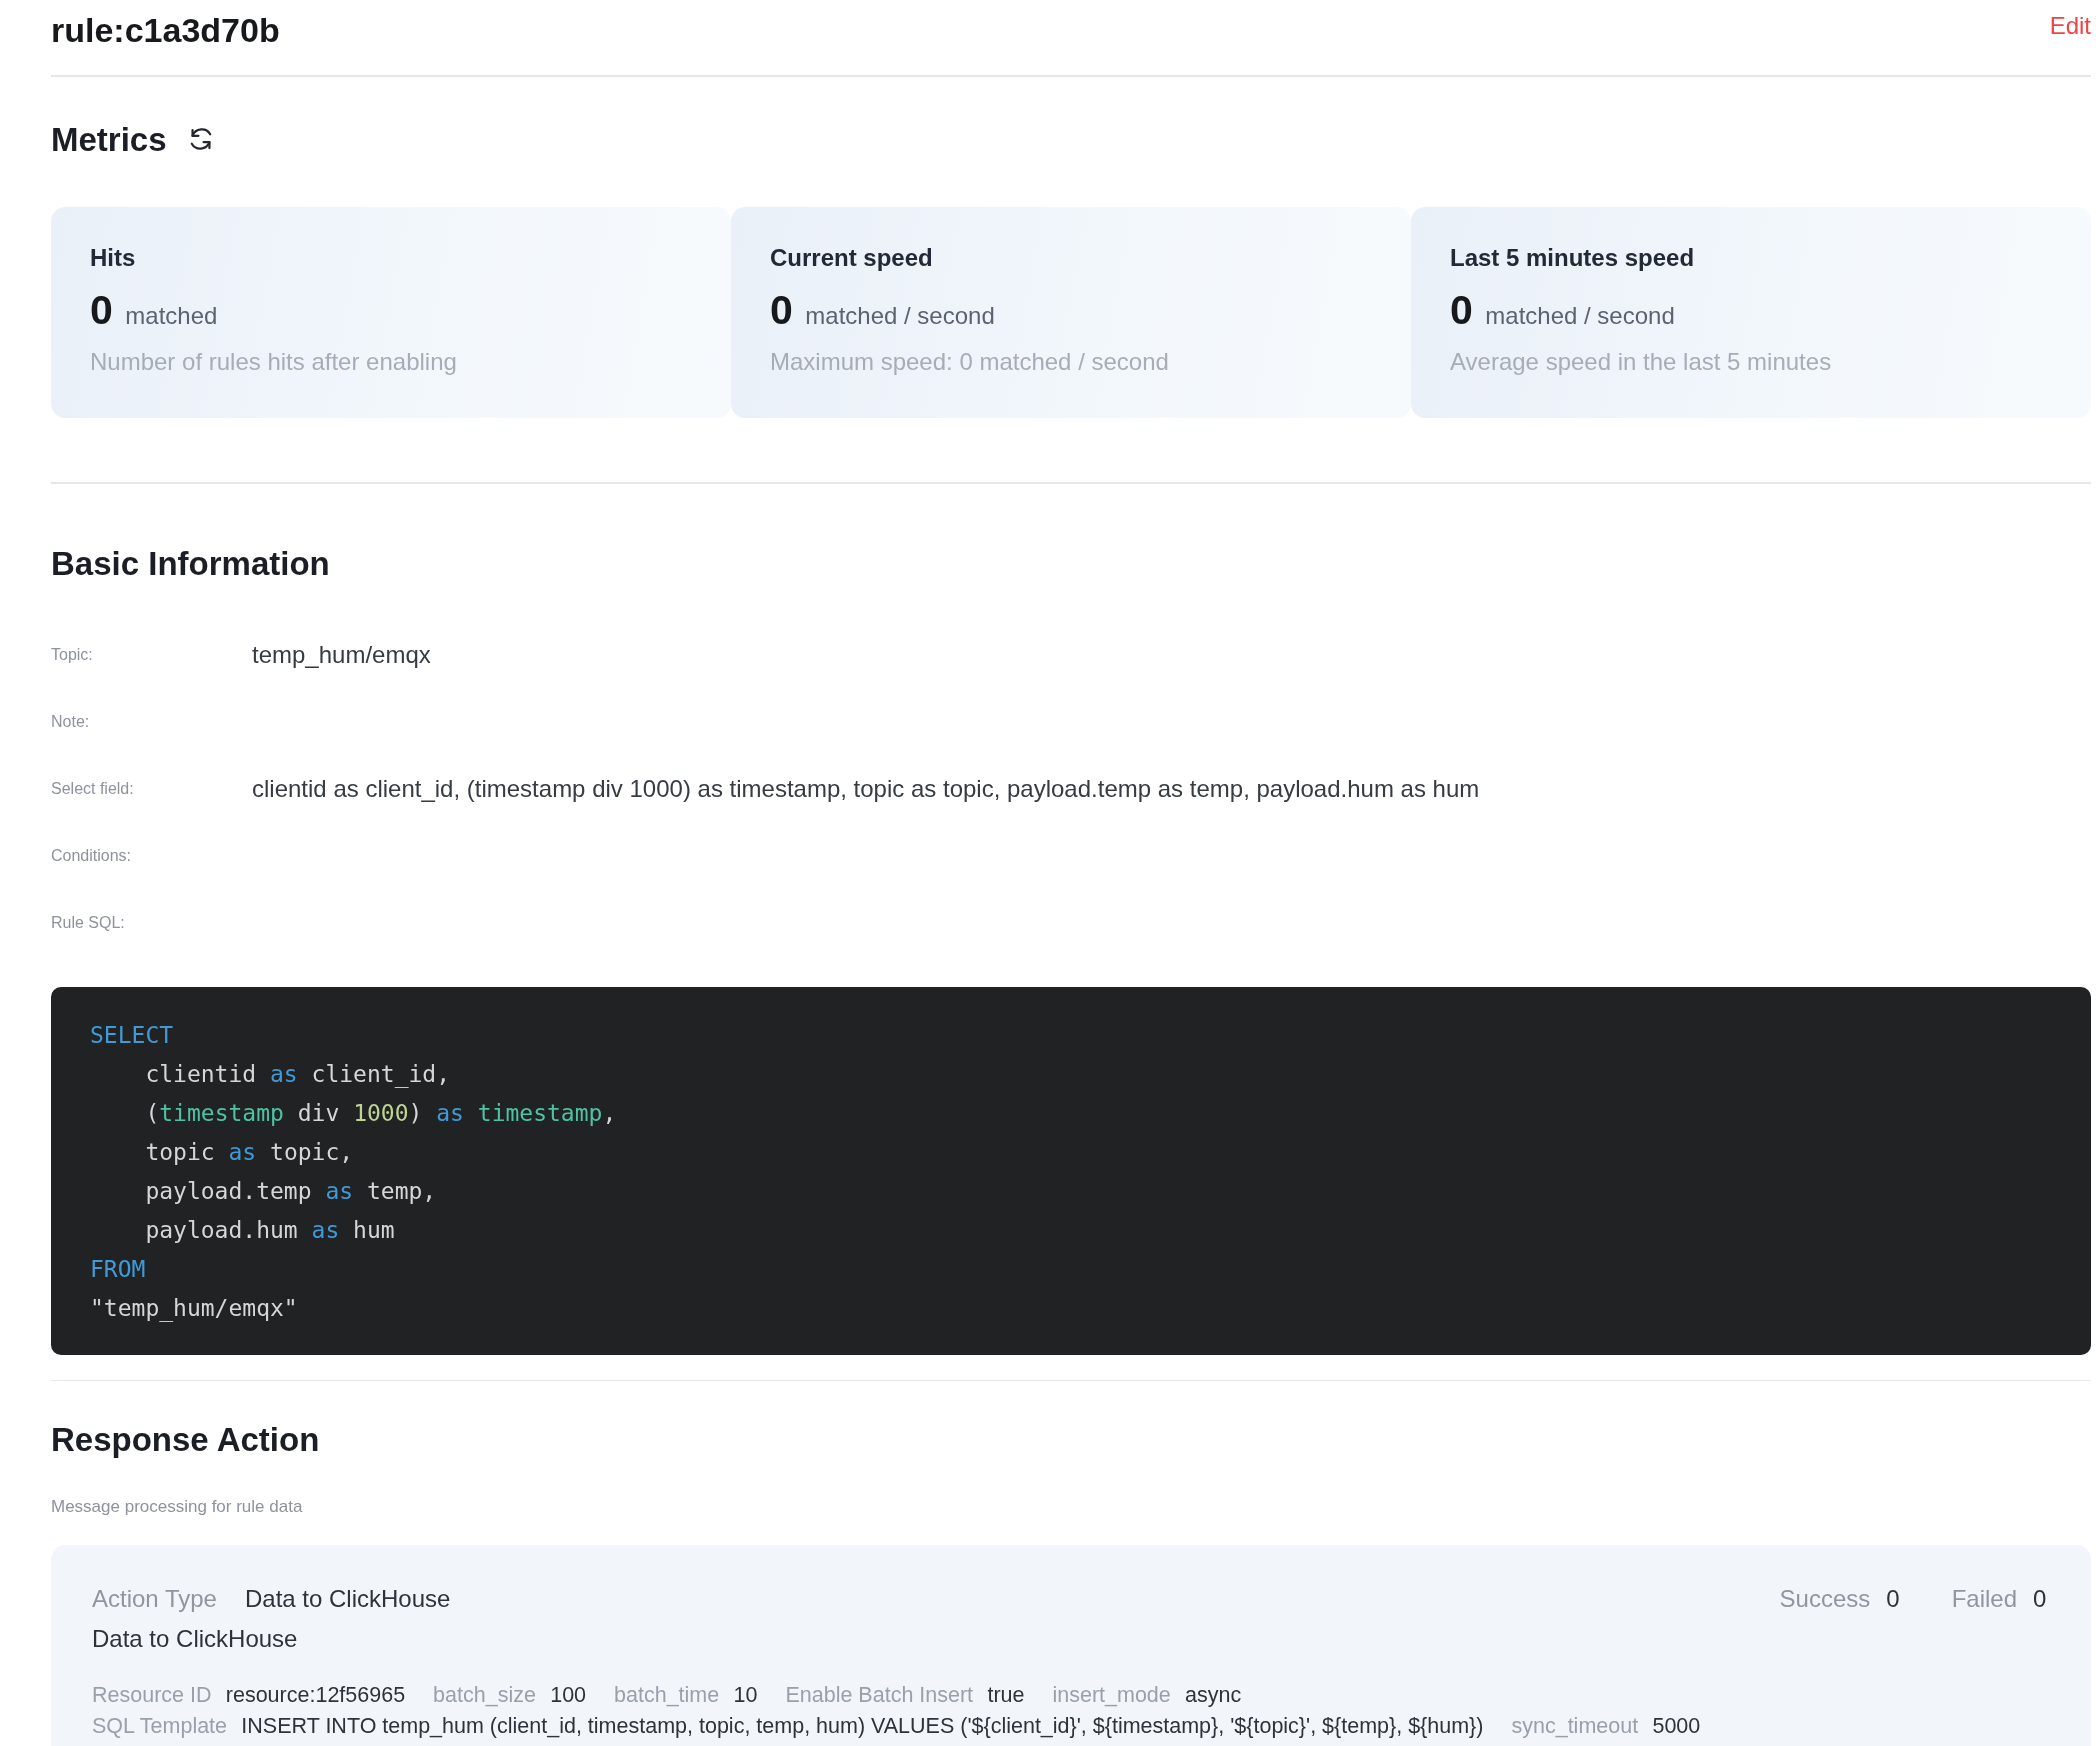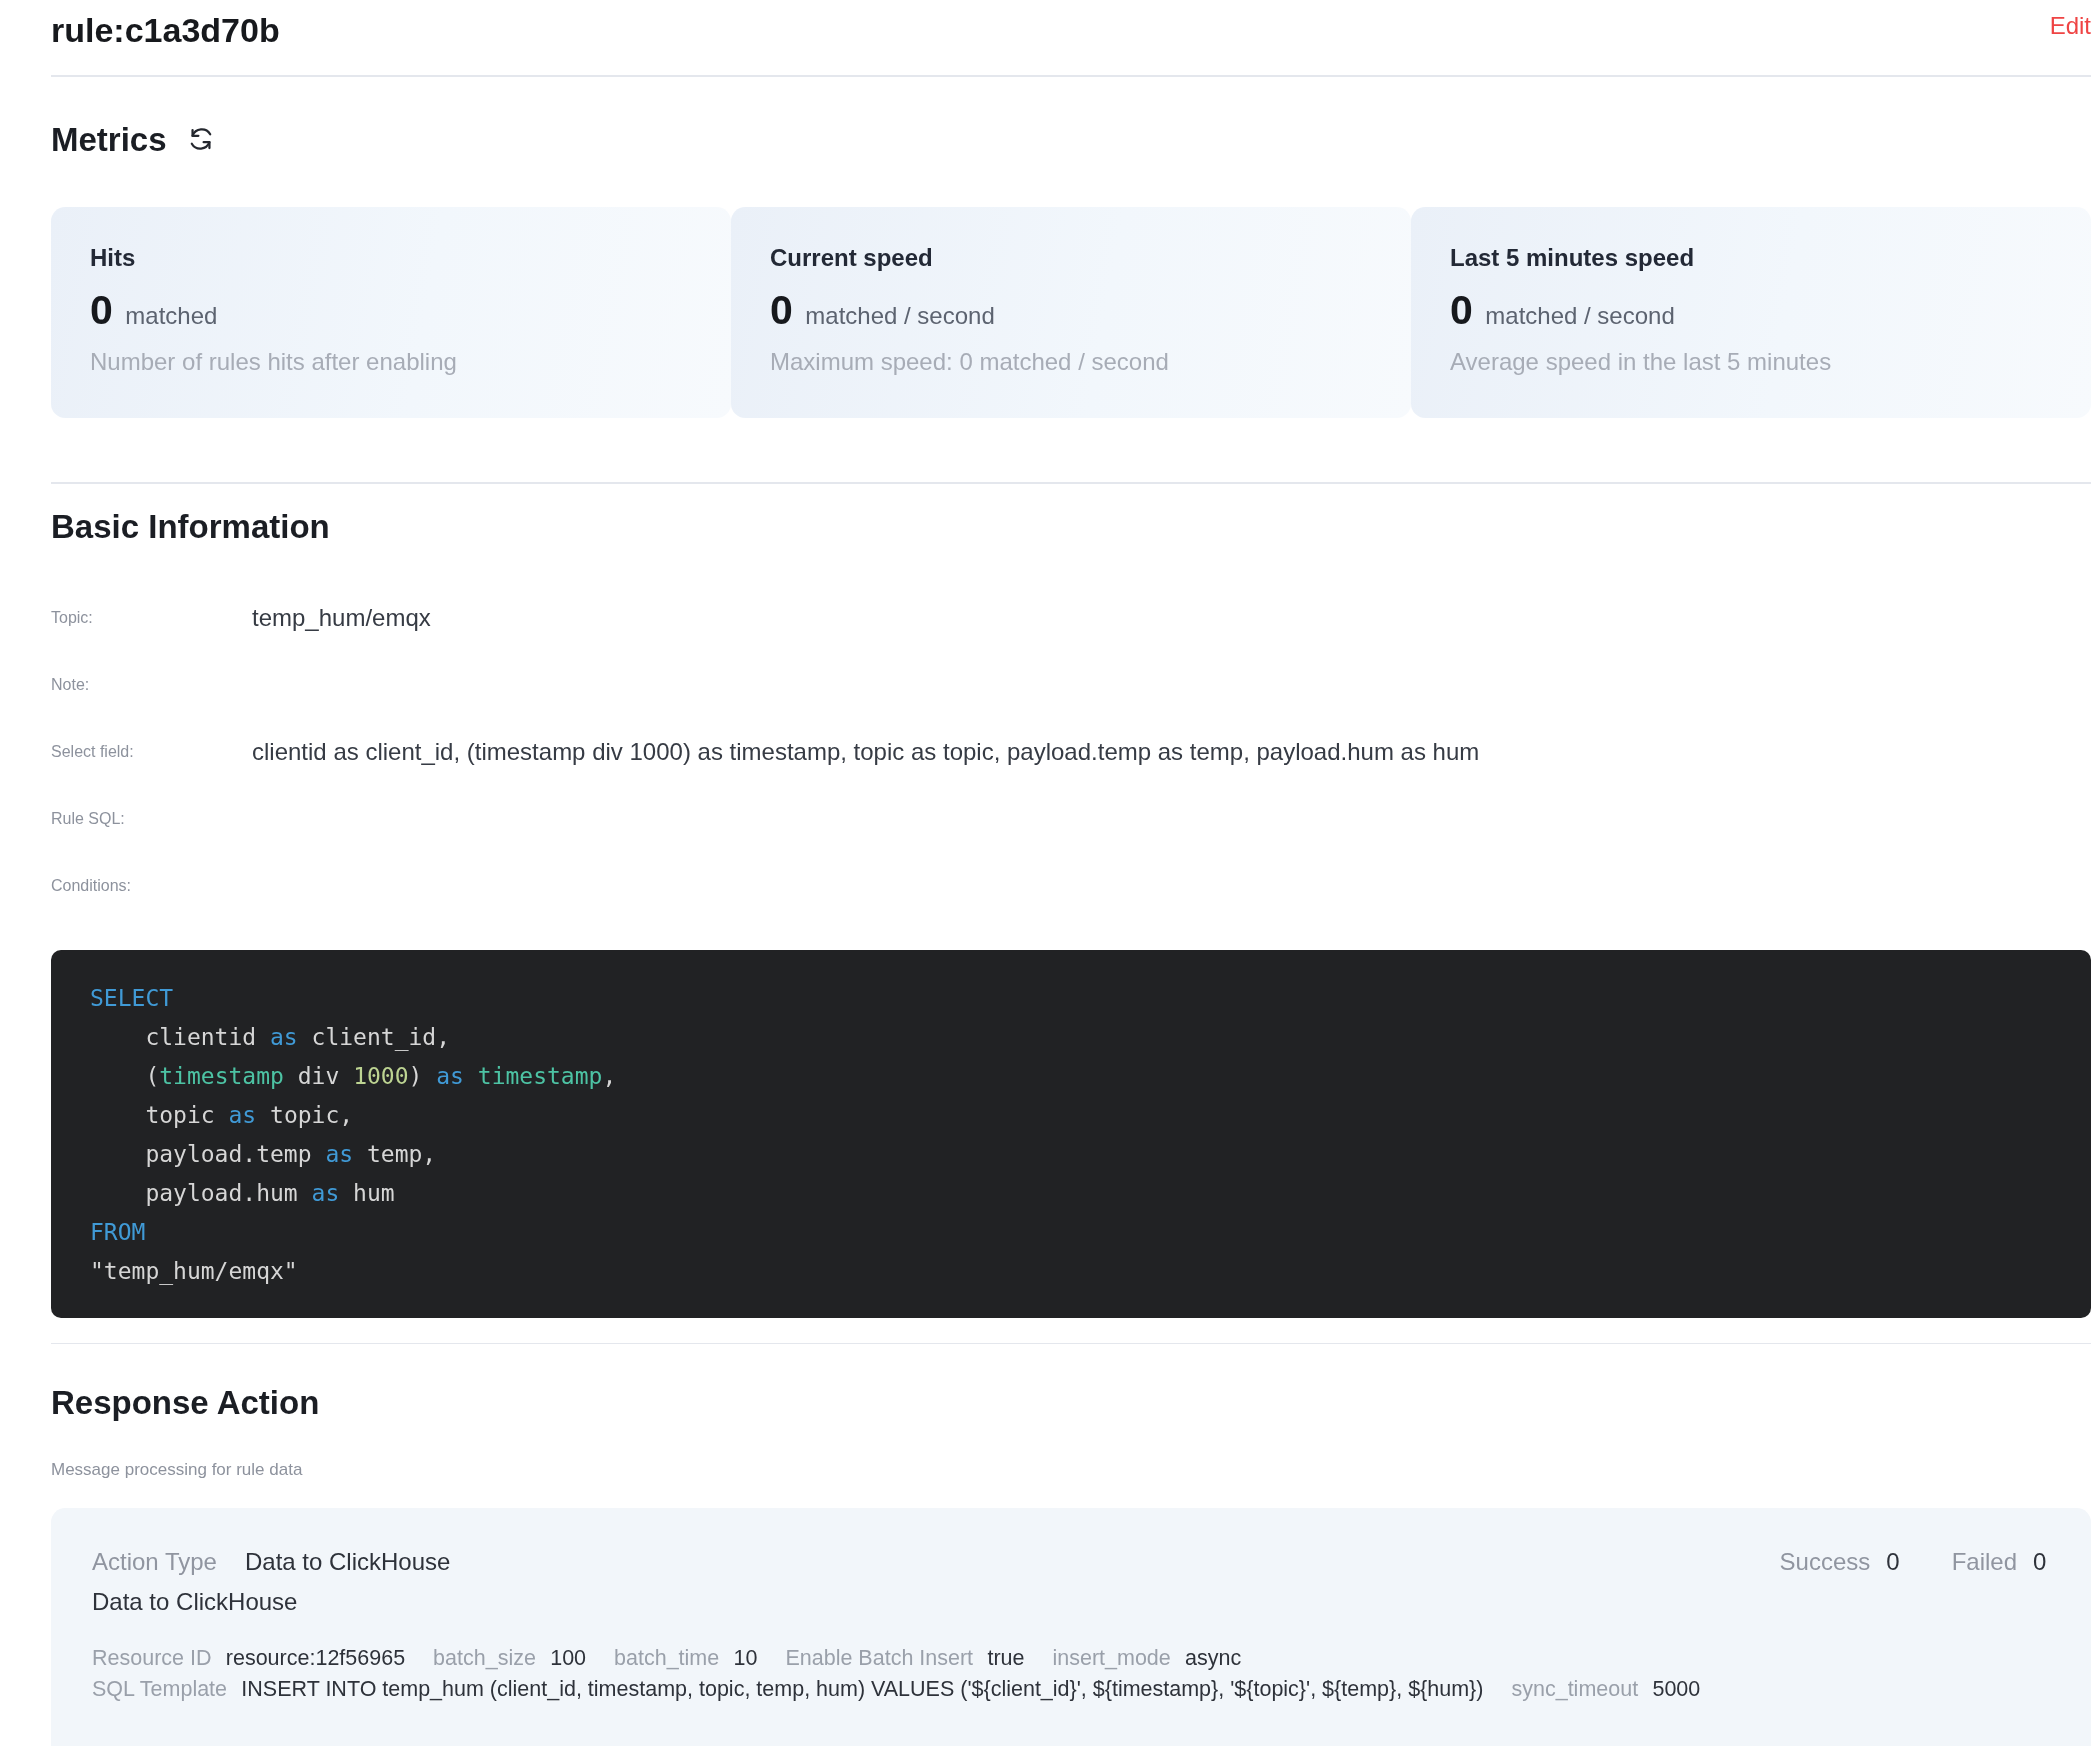--- a/index.html
+++ b/index.html
@@ -27,21 +27,21 @@
                  background:linear-gradient(100deg,#eaf0f8 0%,#f2f7fc 55%,#f7fafd 100%); }
   .mc-title { font-size:24px; font-weight:600; color:#232936; line-height:29px; }
   .mc-value-row { margin-top:16px; display:flex; align-items:baseline; gap:12.5px; }
   .mc-value { font-size:41px; font-weight:700; color:#17191d; line-height:45px; }
   .mc-unit { font-size:24px; color:#5c6370; }
   .mc-desc { margin-top:14.3px; font-size:24px; color:#a7acb6; line-height:30px; }
 
   .divider-metrics { margin-top:64px; }
 
   
-  .bi-heading { margin-top:23px; }
+  .bi-heading { margin-top:60px; }
   .info-rows { margin-top:39px; }
   .info-row { display:flex; align-items:center; height:67px; }
   .info-label { flex:none; width:201px; font-size:16px; color:#8d929d; }
   .info-value { font-size:24px; color:#363b44; }
 
   
   .code-block { margin-top:30px; background:#212224; border-radius:10px;
                 padding:29px 39px 27px; font-family:"DejaVu Sans Mono", monospace;
                 font-size:23px; line-height:39px; color:#d6d6d6; }
   .code-line { white-space:pre; }
@@ -140,26 +140,26 @@
     <div class="info-label">Note:</div>
     <div class="info-value"></div>
   </div>
 
   <div class="info-row">
     <div class="info-label">Select field:</div>
     <div class="info-value">clientid as client_id, (timestamp div 1000) as timestamp, topic as topic, payload.temp as temp, payload.hum as hum</div>
   </div>
 
   <div class="info-row">
+    <div class="info-label">Conditions:</div>
+    <div class="info-value"></div>
+  </div>
+
+  <div class="info-row">
     <div class="info-label">Rule SQL:</div>
-    <div class="info-value"></div>
-  </div>
-
-  <div class="info-row">
-    <div class="info-label">Conditions:</div>
     <div class="info-value"></div>
   </div>
 </div>
 
   <div class="code-block">
       <div class="code-line"><span class="tok-kw">SELECT</span></div>
       <div class="code-line"><span class="tok-pl">    clientid </span><span class="tok-kw">as</span><span class="tok-pl"> client_id,</span></div>
       <div class="code-line"><span class="tok-pl">    (</span><span class="tok-fn">timestamp</span><span class="tok-pl"> div </span><span class="tok-num">1000</span><span class="tok-pl">) </span><span class="tok-kw">as</span><span class="tok-pl"> </span><span class="tok-fn">timestamp</span><span class="tok-pl">,</span></div>
       <div class="code-line"><span class="tok-pl">    topic </span><span class="tok-kw">as</span><span class="tok-pl"> topic,</span></div>
       <div class="code-line"><span class="tok-pl">    payload.temp </span><span class="tok-kw">as</span><span class="tok-pl"> temp,</span></div>

